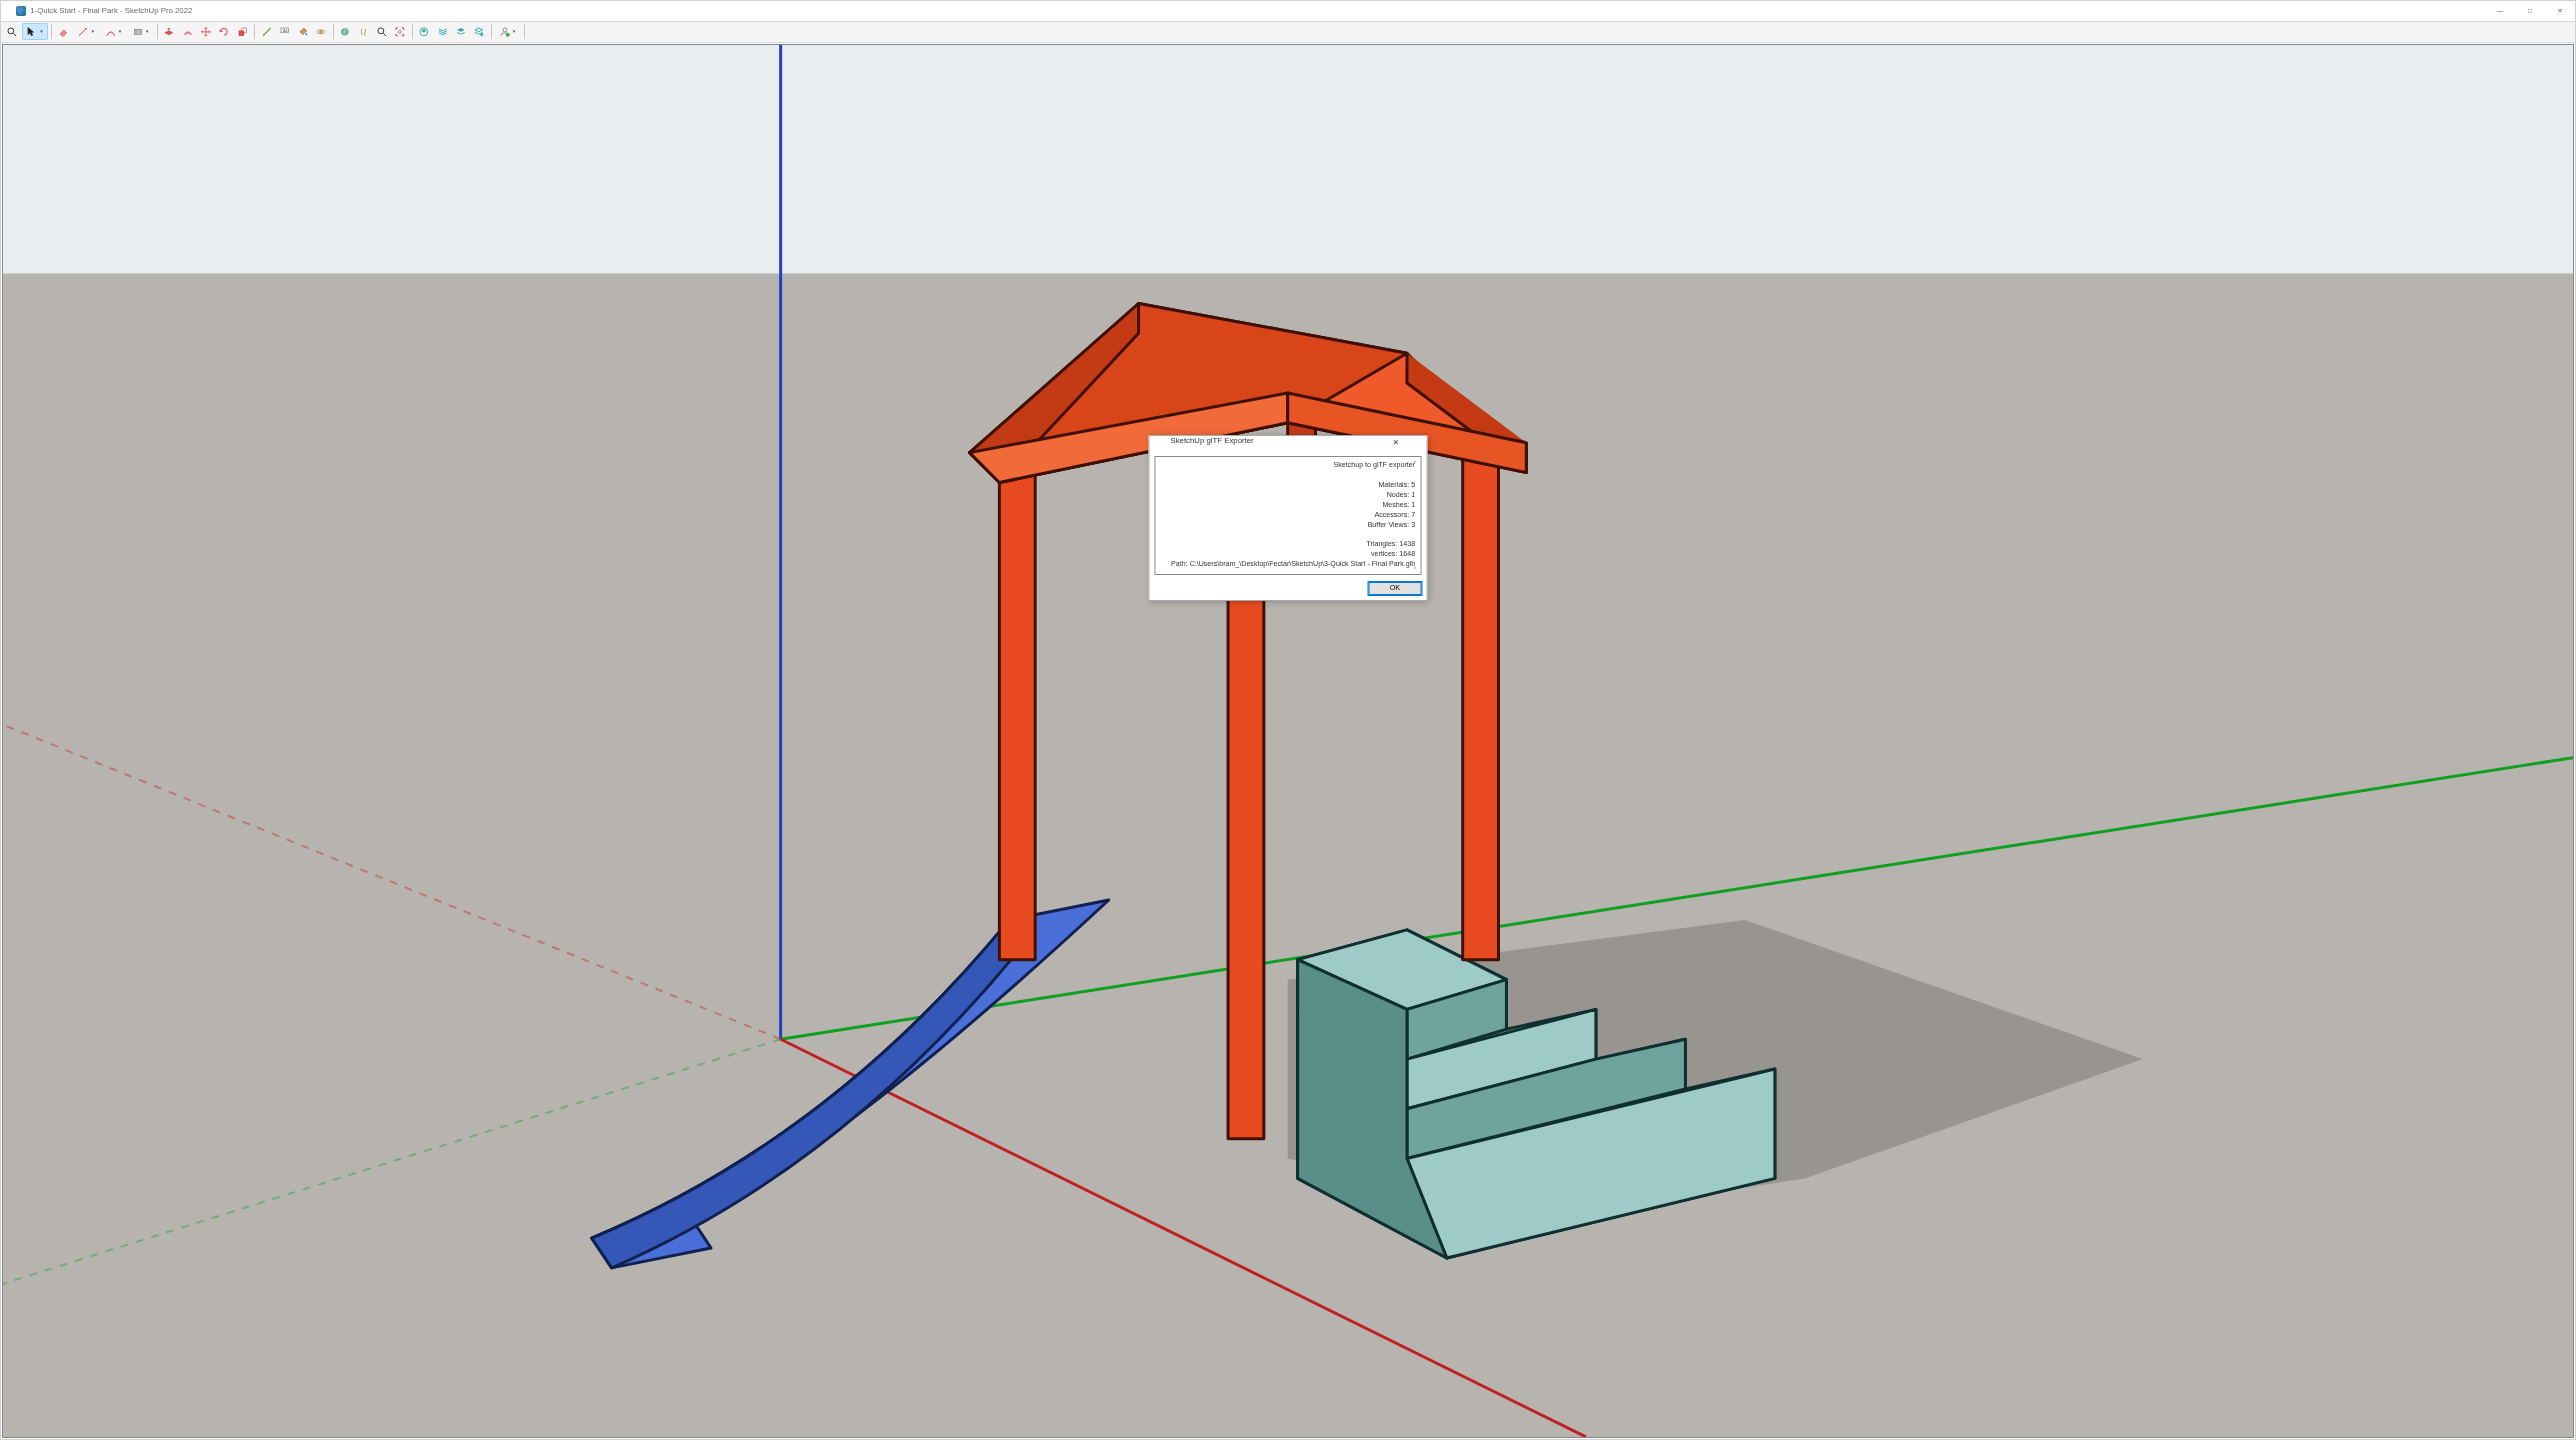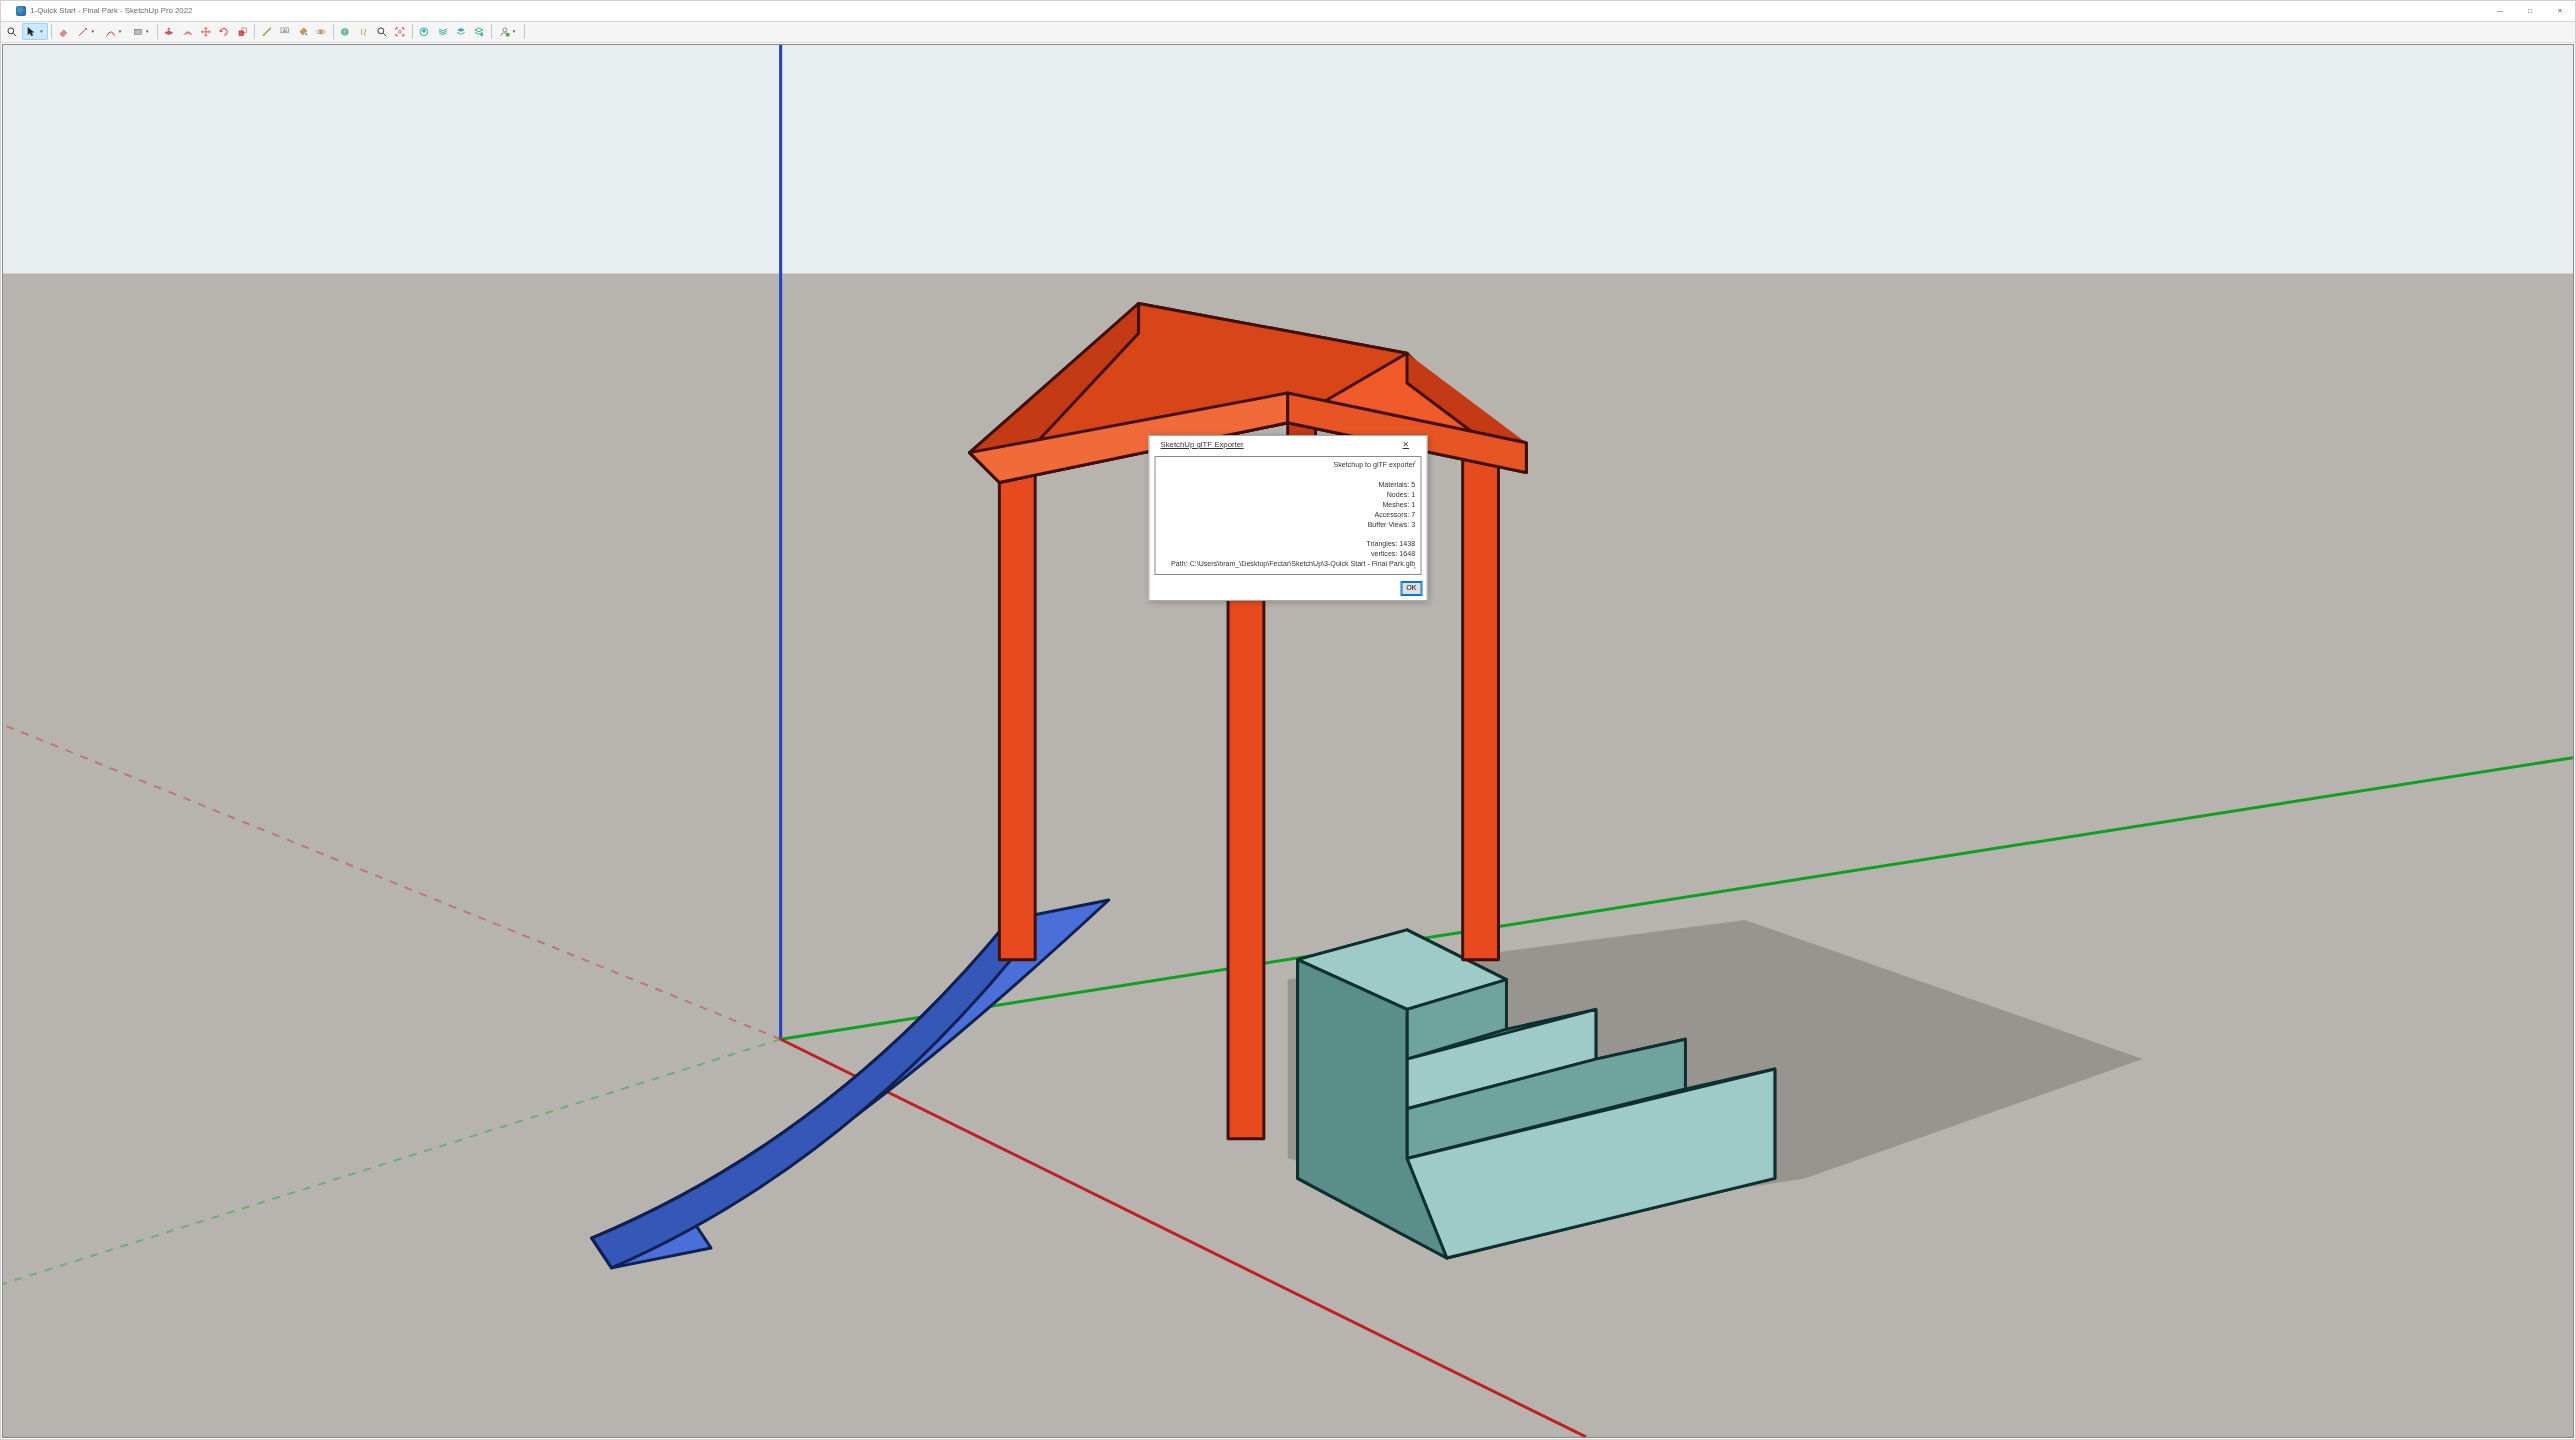--- a/index.html
+++ b/index.html
@@ -115,25 +115,23 @@
       transform: translateX(-50%);
       width: 279px;
       background: #fff;
       border: 0.6px solid #aaa;
       box-shadow: 1.3px 1.3px 6.5px rgba(0,0,0,0.25);
       font-size: 7.1px;
     }
     .dialog-titlebar {
       height: 18px;
       display: flex;
-      align-items: center;
-      padding: 0 11px;
+      padding: 0 21px;
       font-size: 7.8px;
       color: #333;
-      text-decoration: underline;
     }
     .dialog-close {
       margin-left: auto;
       width: 19.5px;
       height: 13px;
       display: flex;
       align-items: center;
       justify-content: center;
       font-size: 7.8px;
       color: #333;
@@ -163,21 +161,21 @@
       justify-content: center;
     }
     .dialog-body .scroll-up { top: 1.3px; }
     .dialog-body .scroll-down { bottom: 1.3px; }
     .dialog-footer {
       display: flex;
       justify-content: flex-end;
       padding: 3.9px 5.2px 5.2px;
     }
     .dialog-ok {
-      width: 20px;
+      width: 53px;
       height: 13px;
       background: #e1e1e1;
       border: 0.6px solid #0078d7;
       outline: 0.6px solid #0078d7;
       font-size: 7.1px;
       display: flex;
       align-items: center;
       justify-content: center;
     }
     .export-line { white-space: pre; }

